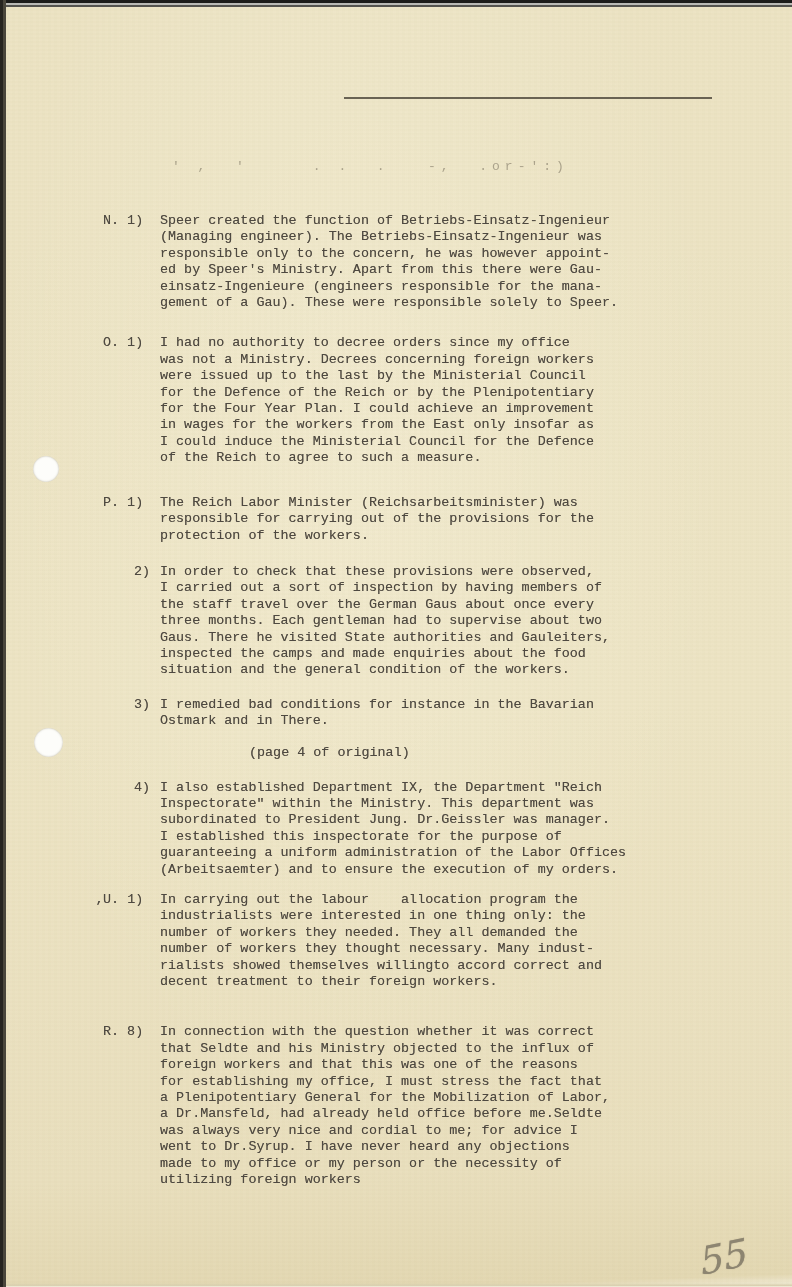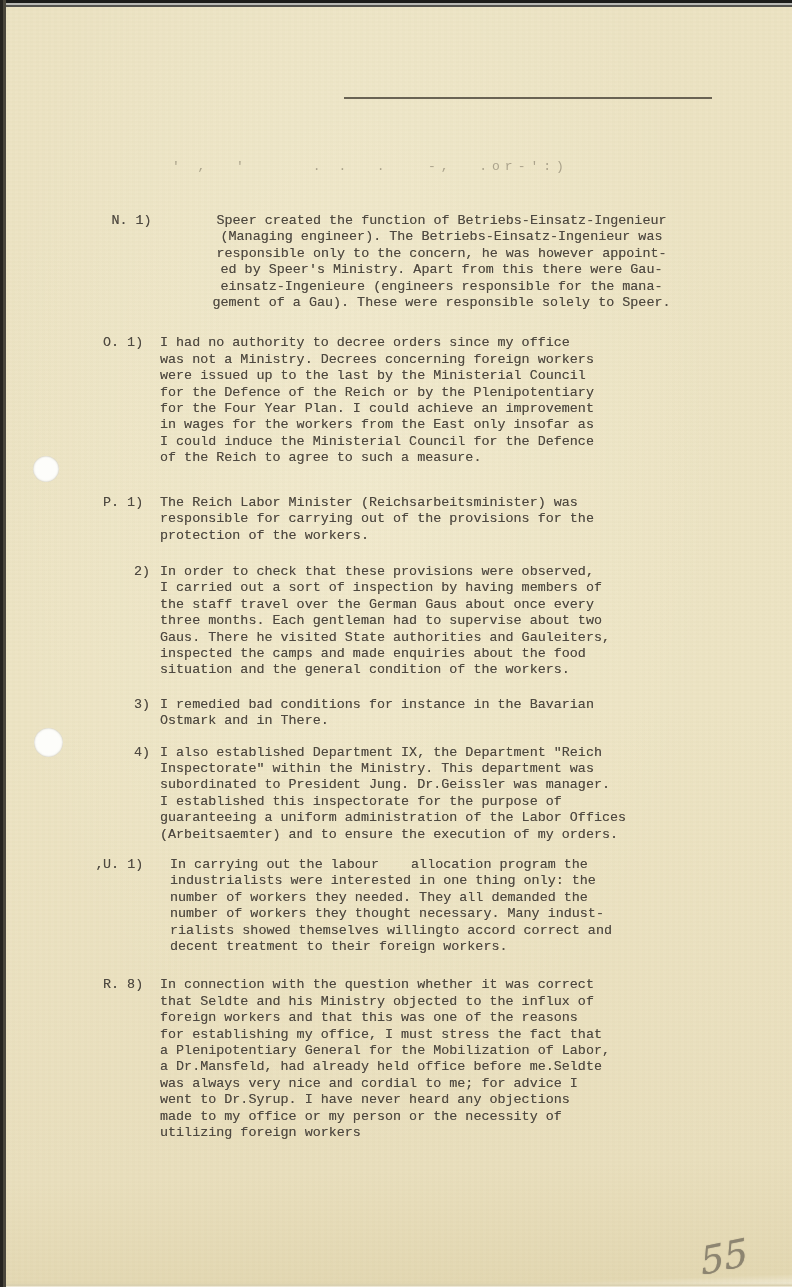--- a/index.html
+++ b/index.html
@@ -45,30 +45,30 @@
     white-space:pre;
   }
   
   .content{position:absolute;left:97px;top:206px;width:620px;}
   .para{display:flex;align-items:flex-start;font-size:13.4px;line-height:16.4px;}
   .para .lbl{flex:none;width:57px;box-sizing:border-box;white-space:pre;}
   .para.sub .lbl{padding-left:31px;}
   .para.ulbl{margin-left:-8px;}
   .para.ulbl .lbl{width:65px;}
   .para .txt{flex:1;white-space:pre-wrap;}
-  .mb-n{margin-bottom:24px;text-align:center;}
+  .mb-n{margin-bottom:24px;}
   .mb-o{margin-bottom:28px;}
   .mb-p{margin-bottom:20px;}
   .mb-2{margin-bottom:18px;}
   .mb-3{margin-bottom:15px;}
   .page-note{
     font-size:13.4px;line-height:16px;margin:0 0 19px 146px;white-space:pre;
   }
   .mb-4{margin-bottom:14px;}
-  .mb-u{margin-bottom:22px;gap:10px;}
+  .mb-u{margin-bottom:34px;}
   
   .hole{position:absolute;border-radius:50%;background:#fdfdfa;box-shadow:0 0 2px rgba(120,110,80,.5) inset;}
   .hole.h1{left:27px;top:449px;width:26px;height:26px;}
   .hole.h2{left:28px;top:721px;width:29px;height:29px;}
   
   .pagenum{
     position:absolute;left:694px;top:1228px;
     font-family:"DejaVu Serif","Liberation Serif",serif;
     font-style:italic;font-size:38px;color:#8d8571;
     transform:rotate(-12deg) skewX(-6deg);
@@ -135,20 +135,21 @@
 inspected the camps and made enquiries about the food
 situation and the general condition of the workers.</span>
     </div>
 
     <div class="para sub ink mb-3">
       <span class="lbl">3)</span>
       <span class="txt">I remedied bad conditions for instance in the Bavarian
 Ostmark and in There.</span>
     </div>
 
+    <div class="page-note ink">(page 4 of original)</div>
 
     <div class="para sub ink mb-4">
       <span class="lbl">4)</span>
       <span class="txt">I also established Department IX, the Department "Reich
 Inspectorate" within the Ministry. This department was
 subordinated to President Jung. Dr.Geissler was manager.
 I established this inspectorate for the purpose of
 guaranteeing a uniform administration of the Labor Offices
 (Arbeitsaemter) and to ensure the execution of my orders.</span>
     </div>

